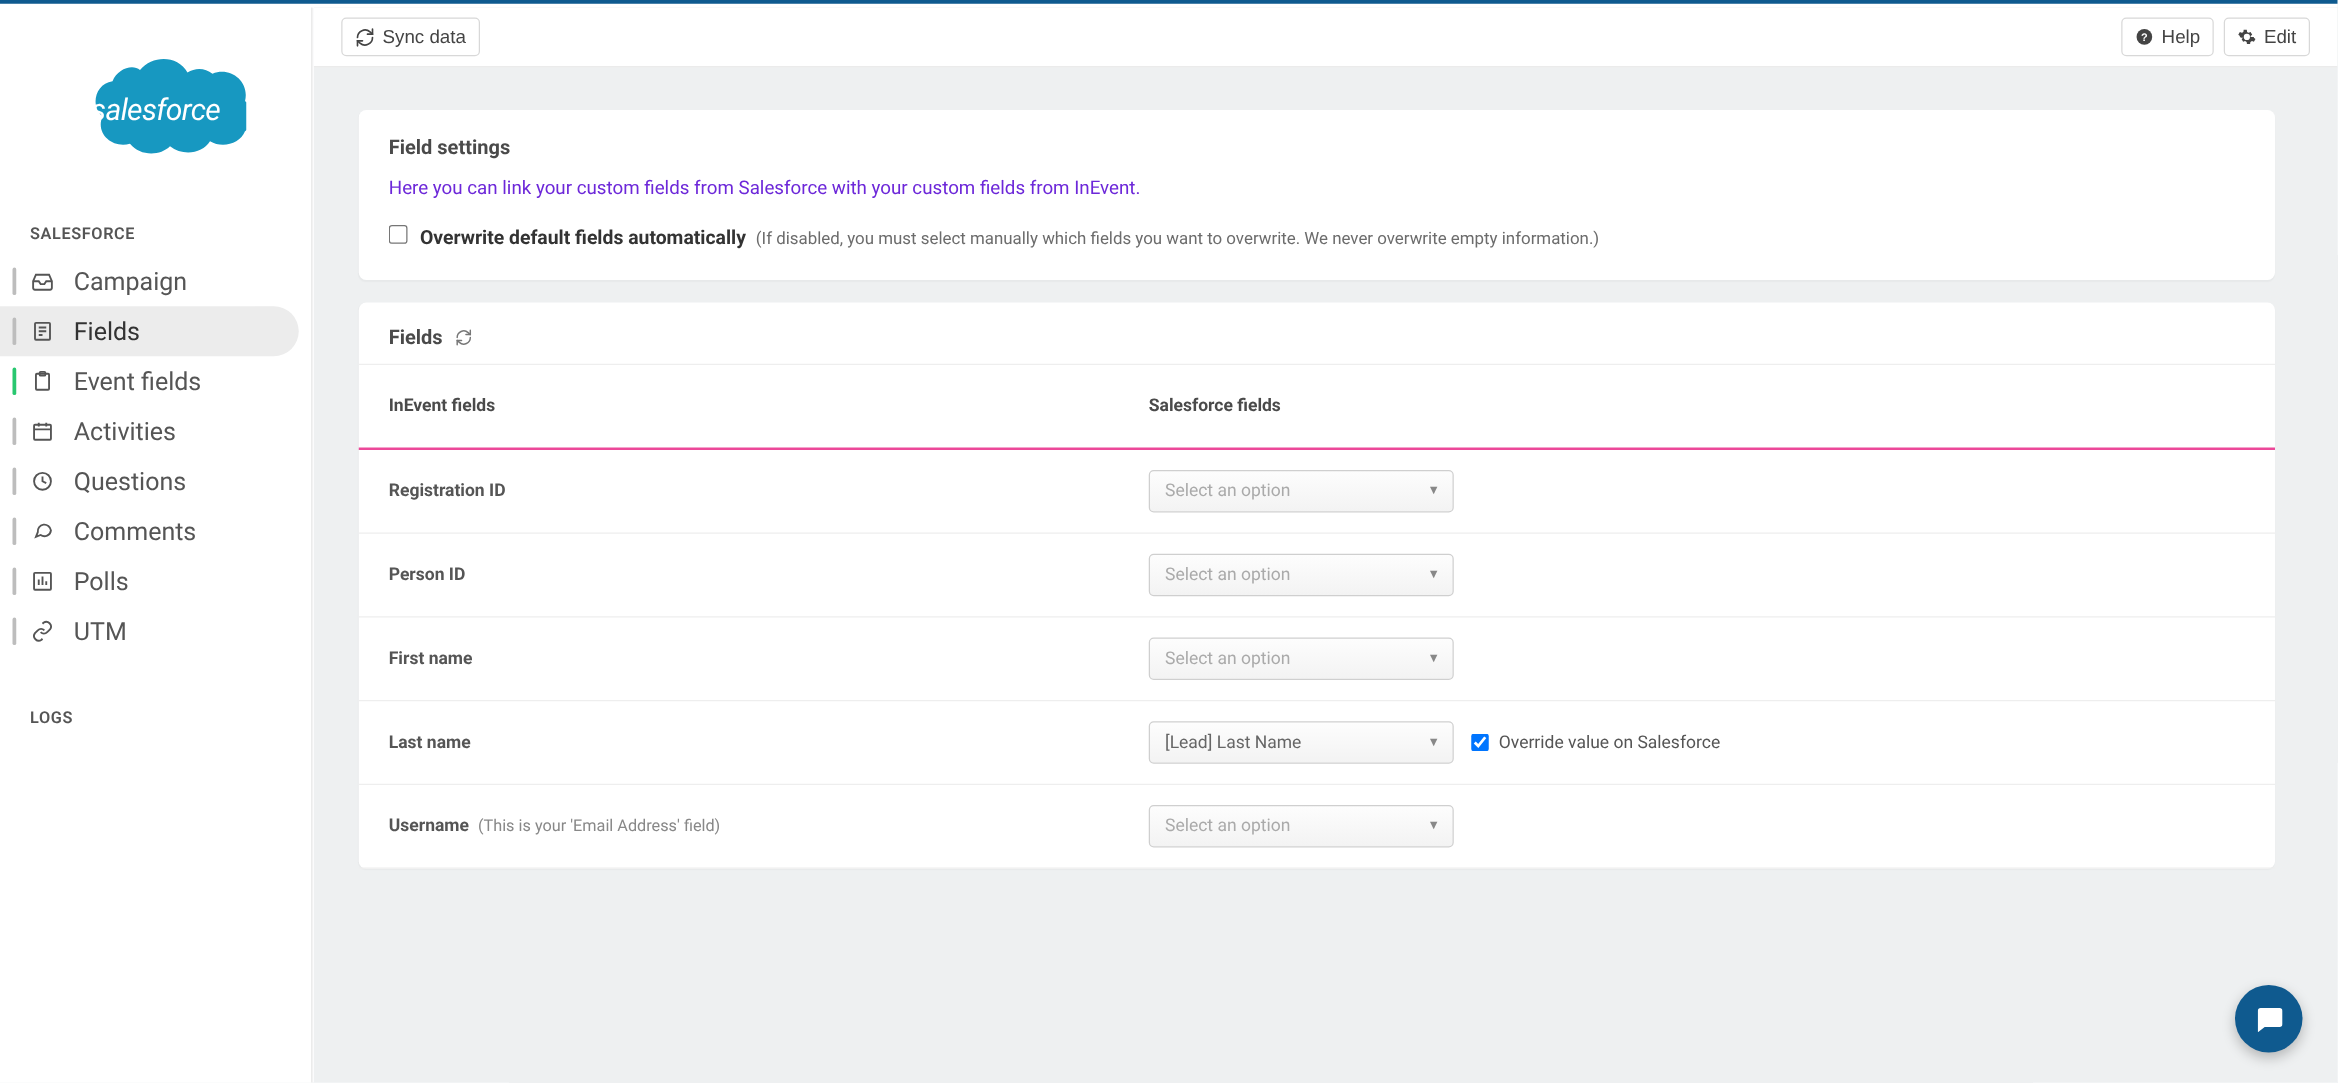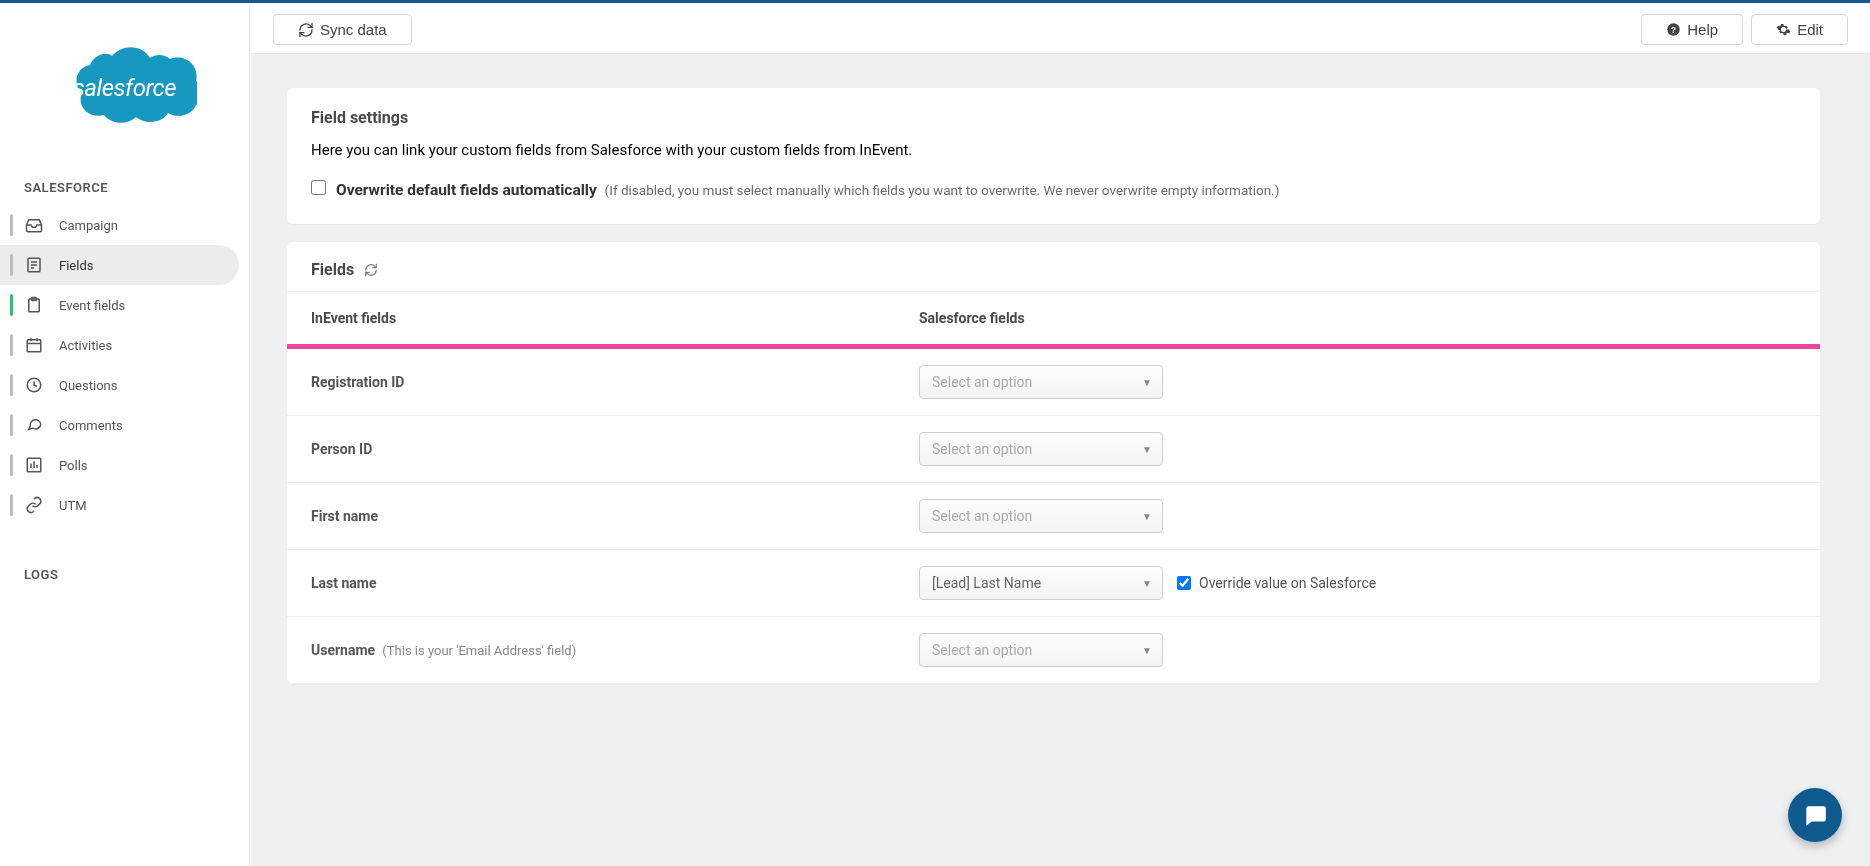--- a/index.html
+++ b/index.html
@@ -13,45 +13,45 @@
     .sf-cloud-text { position: absolute; left: 0; right: 0; top: 38px; text-align: center; color: #fff; font-style: italic; font-weight: 400; font-size: 24px; letter-spacing: -0.5px; pointer-events: none; }
 
     .section-label { font-size: 13px; font-weight: 600; color: #555; letter-spacing: 0.5px; padding: 14px 24px 10px; }
 
     .nav { list-style: none; }
     .nav-item { display: flex; align-items: center; padding: 0 14px 0 10px; height: 40px; cursor: pointer; position: relative; border-radius: 0 20px 20px 0; margin-right: 10px; }
     .nav-item.active { background: #ececec; }
     .nav-bar { width: 3px; height: 22px; border-radius: 2px; background: #bdbdbd; margin-right: 10px; }
     .nav-item.green .nav-bar { background: #28c76f; }
     .nav-icon { width: 22px; height: 22px; display: flex; align-items: center; justify-content: center; color: #555; flex-shrink: 0; }
-    .nav-label { margin-left: 14px; font-size: 13px; color: #555; }
+    .nav-label { margin-left: 14px; font-size: 20px; color: #555; }
     .nav-item.active .nav-label { color: #333; }
 
     
     .main { position: absolute; left: 251px; right: 0; top: 3px; bottom: 0; background: #eef0f1; overflow: hidden; }
 
     .topbar { height: 48px; background: #fff; border-bottom: 1px solid #e5e5e5; display: flex; align-items: center; padding: 0 22px 0 22px; gap: 8px; }
-    .btn { display: inline-flex; align-items: center; gap: 6px; background: #fff; border: 1px solid #d8d8d8; border-radius: 4px; padding: 6px 24px; font-size: 15px; color: #444; cursor: pointer; }
+    .btn { display: inline-flex; align-items: center; gap: 6px; background: #fff; border: 1px solid #d8d8d8; border-radius: 4px; padding: 6px 10px; font-size: 15px; color: #444; cursor: pointer; }
     .topbar .spacer { flex: 1; }
 
     .content { position: absolute; left: 0; right: 0; top: 48px; bottom: 0; overflow-y: auto; padding: 34px 50px 40px 36px; }
 
     .card { background: #fff; border-radius: 6px; box-shadow: 0 1px 1px rgba(0,0,0,0.03); margin-bottom: 18px; }
 
     .card-pad { padding: 20px 24px 22px; }
     .card-title { font-size: 16px; font-weight: 700; color: #4a4a4a; margin-bottom: 14px; }
-    .card-desc { font-size: 15px; color: #000000; margin-bottom: 18px; }
+    .card-desc { font-size: 15px; color: #6d28d9; margin-bottom: 18px; }
     .checkbox-row { display: flex; align-items: baseline; gap: 10px; font-size: 15.5px; color: #333; line-height: 1.5; }
     .checkbox-row input { width: 15px; height: 15px; margin-top: 3px; flex-shrink: 0; }
     .checkbox-note { font-size: 13.5px; color: #6c6c6c; margin-left: 4px; }
 
     .fields-header { padding: 18px 24px 12px; display: flex; align-items: center; gap: 10px; font-weight: 700; color: #4a4a4a; }
     .refresh-icon { color: #777; cursor: pointer; }
 
-    .table-head { display: flex; padding: 0 24px; height: 58px; align-items: center; border-top: 1px solid #eee; border-bottom: 5px solid #ec4899; font-size: 14px; font-weight: 700; color: #4a4a4a; }
+    .table-head { display: flex; padding: 0 24px; height: 69px; align-items: center; border-top: 1px solid #eee; border-bottom: 2px solid #ec4899; font-size: 14px; font-weight: 700; color: #4a4a4a; }
     .col-l { flex: 0 0 608px; }
     .col-r { flex: 1; }
 
     .field-row { display: flex; align-items: center; padding: 0 24px; min-height: 67px; border-bottom: 1px solid #eee; }
     .field-label { flex: 0 0 608px; font-size: 14px; font-weight: 700; color: #555; }
     .field-label .hint { font-weight: 400; font-size: 13px; color: #888; margin-left: 4px; }
     .field-ctrl { flex: 1; display: flex; align-items: center; gap: 14px; }
 
     .select { position: relative; width: 244px; height: 34px; border: 1px solid #cfcfcf; border-radius: 4px; background: linear-gradient(#fdfdfd,#f3f3f3); padding: 0 30px 0 12px; display: flex; align-items: center; font-size: 14px; color: #aaa; cursor: pointer; }
     .select.has-value { color: #666; }

